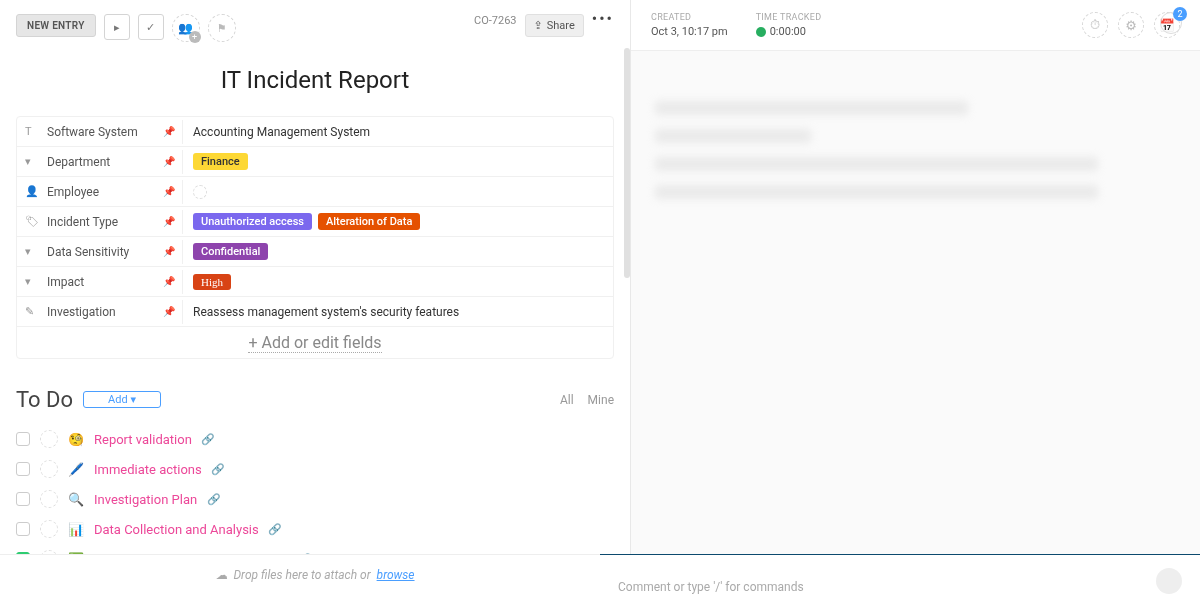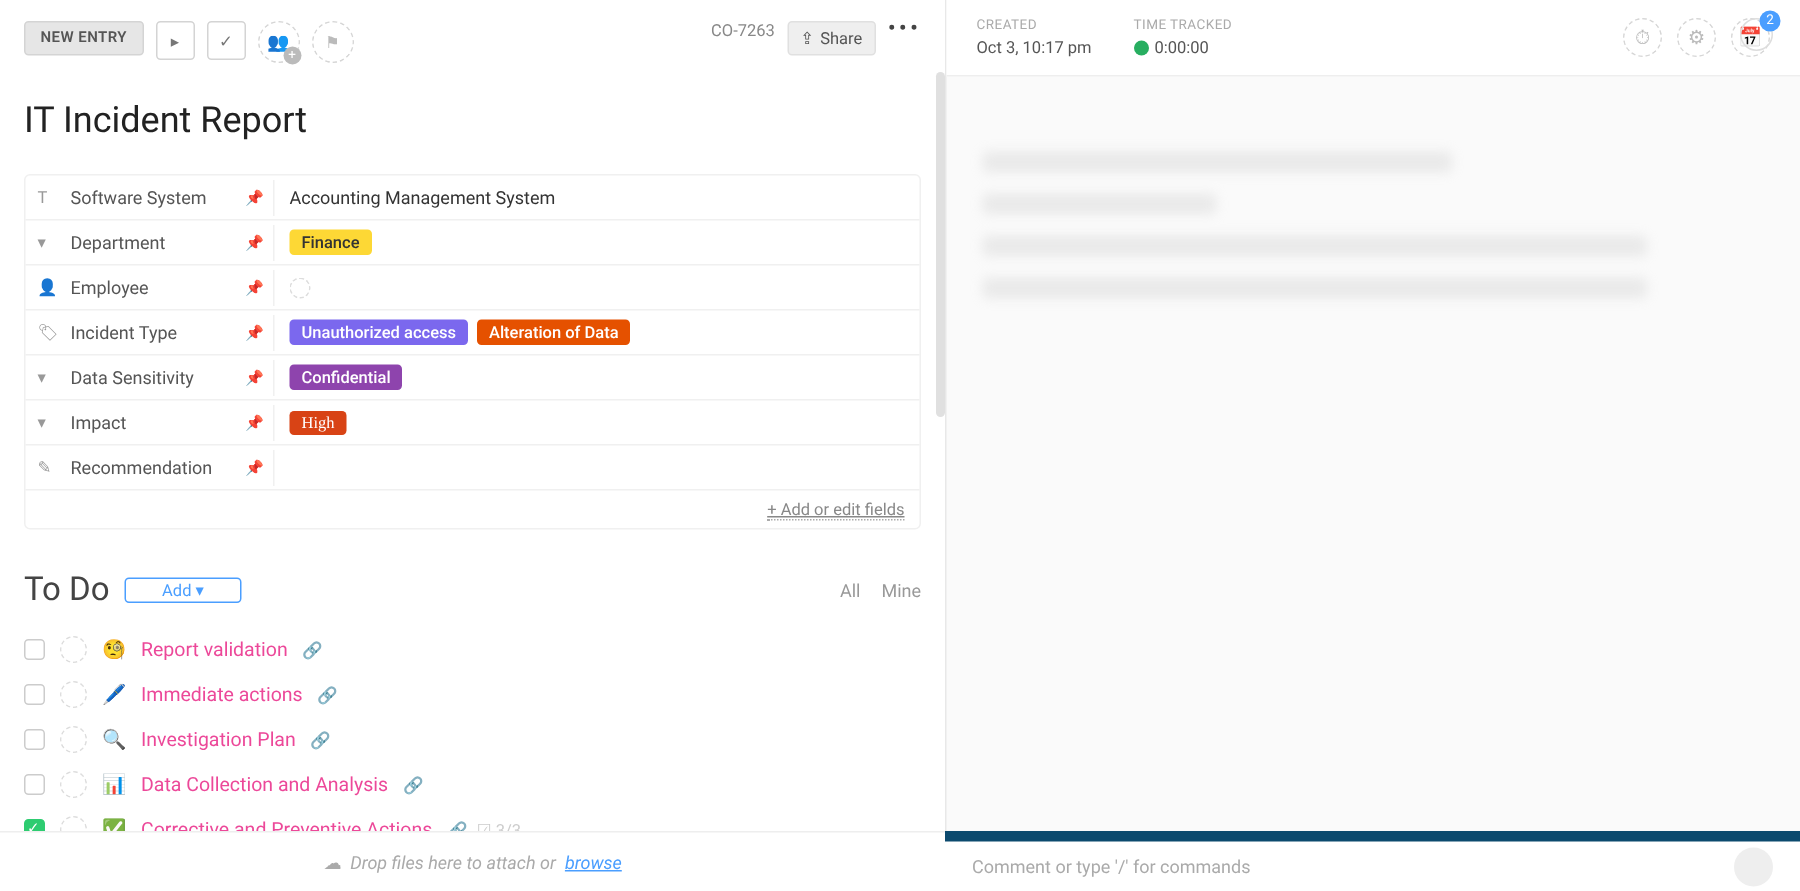--- a/index.html
+++ b/index.html
@@ -11,37 +11,37 @@
 .topbar { display:flex; align-items:flex-start; gap:8px; height:28px; margin-bottom:24px; }
 .new-entry { background:#e6e6e6; border:1px solid #d4d4d4; padding:5px 10px; font-size:10px; font-weight:600; letter-spacing:.3px; color:#555; border-radius:3px; }
 .sq { width:26px; height:26px; border:1px solid #d4d4d4; border-radius:3px; display:flex; align-items:center; justify-content:center; color:#777; font-size:11px; background:#fff; }
 .circ { width:28px; height:28px; border:1.5px dashed #d6d6d6; border-radius:50%; display:flex; align-items:center; justify-content:center; color:#bbb; position:relative; }
 .circ .plus { position:absolute; right:-2px; bottom:-2px; width:12px; height:12px; background:#bbb; color:#fff; border-radius:50%; font-size:9px; line-height:12px; text-align:center; }
 .spacer { flex:1; }
 .task-id { font-size:11px; color:#888; }
 .share { display:flex; align-items:center; gap:4px; font-size:11px; color:#555; border:1px solid #e0e0e0; border-radius:3px; padding:4px 8px; }
 .dots { font-size:16px; color:#444; letter-spacing:2px; line-height:10px; }
 
-h1.title { font-size:24px; font-weight:400; color:#222; margin-bottom:22px; }
+h1.title { font-size:24px; font-weight:400; color:#222; margin-bottom:22px;text-align:center; }
 
 .fields { border:1px solid #f0f0f0; border-radius:4px; }
 .field-row { display:flex; border-bottom:1px solid #f0f0f0; min-height:30px; align-items:center; }
 .field-row:last-child { border-bottom:none; }
 .f-label { flex:0 0 166px; display:flex; align-items:center; gap:8px; padding:5px 8px; color:#555; font-size:12px; position:relative; border-right:1px solid #f0f0f0; }
 .f-icon { width:14px; color:#999; font-size:11px; }
 .pin { position:absolute; right:6px; color:#4a9eff; font-size:10px; }
 .f-value { flex:1; padding:5px 10px; display:flex; align-items:center; gap:6px; flex-wrap:wrap; }
 .f-value input { border:none; background:transparent; font-size:12px; color:#333; width:100%; outline:none; }
 .chip { padding:2px 8px; border-radius:3px; font-size:11px; font-weight:500; color:#fff; }
 .chip-yellow { background:#fdd835; color:#333;text-align:center; }
 .chip-purple { background:#7b68ee; }
 .chip-orange { background:#e55100; }
 .chip-purple2 { background:#8e44ad; }
 .chip-red { background:#d84315;font-family:Liberation Serif, serif; }
-.add-edit { text-align:right; padding:6px 10px; font-size:11px; color:#888;text-decoration:underline; }
+.add-edit { text-align:center; padding:6px 10px; font-size:16px; color:#888; }
 .add-edit span{ border-bottom:1px dotted #aaa; }
 
 .todo-head { display:flex; align-items:center; margin-top:28px; gap:10px; }
 .todo-title { font-size:22px; color:#444; font-weight:400; }
 .add-btn { border:1px solid #4a9eff; color:#4a9eff; padding:1px 24px; border-radius:3px; font-size:11px; background:#fff; }
 .filter { margin-left:auto; display:flex; gap:14px; font-size:12px; color:#999; }
 
 .sub-head { display:flex; align-items:center; gap:14px; margin-top:22px; font-size:10px; color:#888; }
 .sub-head .count { font-weight:700; letter-spacing:.3px; }
 .sub-head .manual { display:flex; align-items:center; gap:4px; color:#aaa; }
@@ -65,21 +65,21 @@
 .rh-icons { display:flex; gap:10px; margin-left:auto; }
 .rh-cloud { position:absolute; right:18px; top:12px; }
 .cloud-badge { width:22px; height:22px; border:1.5px solid #ddd; border-radius:50%; position:relative; }
 .cloud-badge::after { content:attr(data-count); position:absolute; top:-6px; right:-6px; background:#4a9eff; color:#fff; width:14px; height:14px; border-radius:50%; font-size:9px; text-align:center; line-height:14px; }
 
 .right-blur { padding:36px 24px; filter:blur(4px); opacity:.35; }
 .blur-line { height:14px; background:#ccc; border-radius:3px; margin:14px 0; }
 
 .attach-bar { position:absolute; left:0; bottom:0; width:630px; height:40px; background:#fff; border-top:1px solid #eee; display:flex; align-items:center; justify-content:center; gap:6px; font-size:12px; color:#aaa; font-style:italic; }
 .attach-bar a { color:#4a9eff; }
-.comment-bar { position:absolute; right:0; bottom:0; left:630px; height:40px; background:#fff; border-top:7px solid #0c4a6e; display:flex; align-items:center; padding:0 18px; color:#aaa; font-size:12px; }
+.comment-bar { position:absolute; right:0; bottom:0; left:600px; height:40px; background:#fff; border-top:1px solid #0c4a6e; display:flex; align-items:flex-end; padding:0 18px; color:#aaa; font-size:12px; }
 .comment-bar .speech { margin-left:auto; width:26px; height:26px; background:#eee; border-radius:50%; }
 .scroll-vis { position:absolute; left:624px; top:48px; width:6px; height:230px; background:#e0e0e0; border-radius:3px; }
 </style>
 </head>
 <body>
 
 <div class="app">
   <div class="left">
     <div class="topbar">
       <button class="new-entry">NEW ENTRY</button>
@@ -161,22 +161,25 @@
             <span>Impact</span>
             <span class="pin">📌</span>
           </div>
         <div class="f-value">
             <span class="chip chip-red">High</span>
           </div>
       </div>
       <div class="field-row">
         <div class="f-label">
             <span class="f-icon">✎</span>
-            <span>Recommendation</span>
-            <span class="pin">📌</span>
+            <span>Investigation</span>
+            <span class="pin">📌</span>
+          </div>
+        <div class="f-value">
+            <input value="Reassess management system's security features" style="">
           </div>
       </div>
       <div class="add-edit"><span>+ Add or edit fields</span></div>
     </div>
 
     <div class="todo-head">
       <span class="todo-title">To Do</span>
       <button class="add-btn"><span>Add</span> ▾</button>
       <div class="filter">
         <span>All</span>

